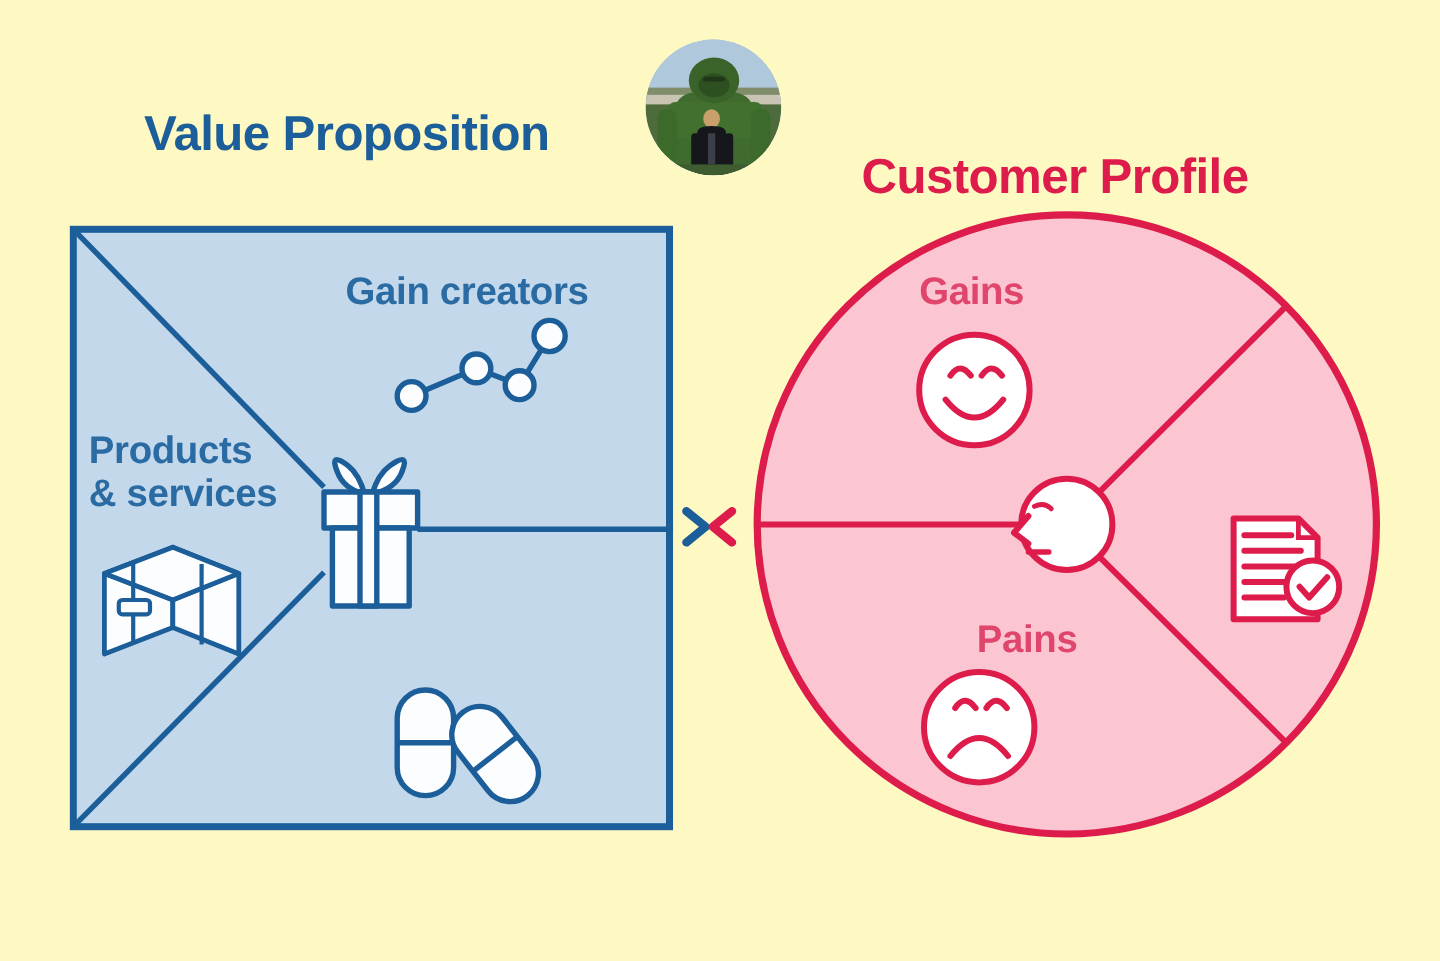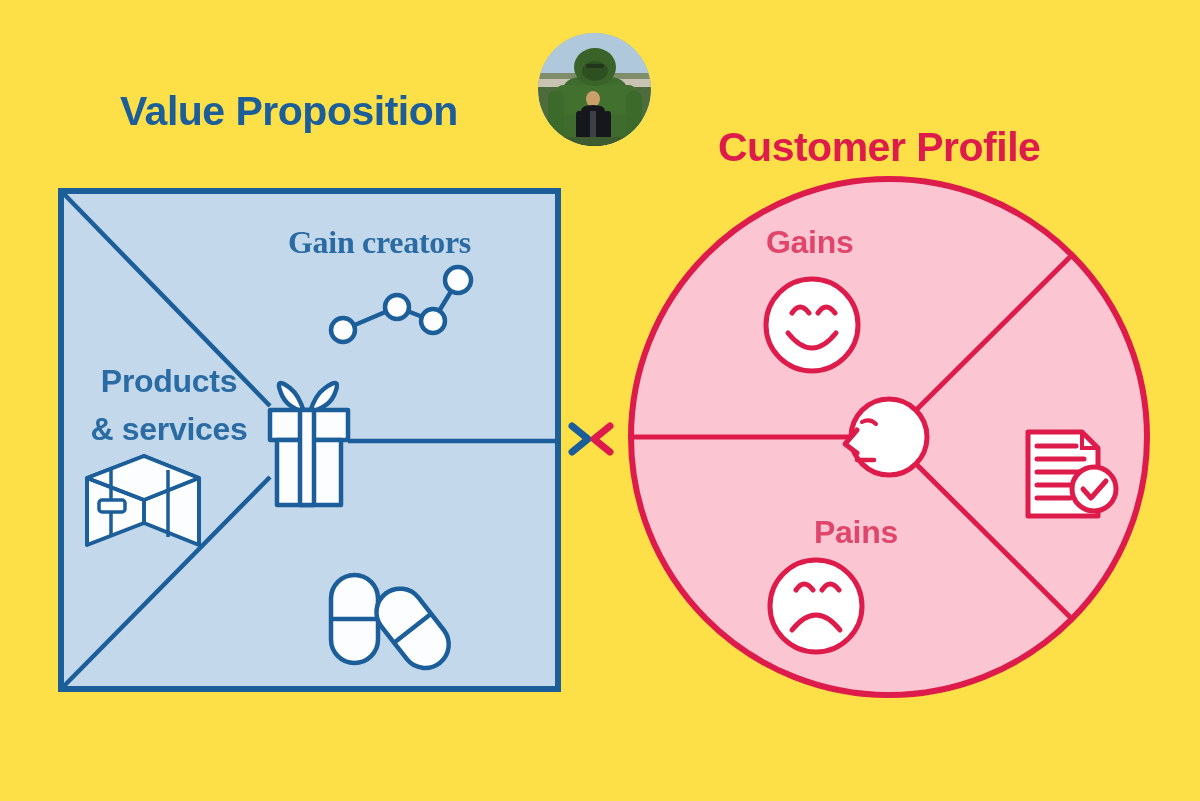--- a/index.html
+++ b/index.html
@@ -8,21 +8,21 @@
     padding: 0;
     background: #ffffff;
   }
   body {
     font-family: "Liberation Sans", sans-serif;
   }
   #canvas-root {
     position: relative;
     width: 1200px;
     height: 801px;
-    background: #fde047;
+    background: #fef9c3;
     overflow: hidden;
   }
 
   
   .title {
     position: absolute;
     font-weight: bold;
     letter-spacing: -0.5px;
     white-space: nowrap;
     user-select: none;
@@ -88,22 +88,22 @@
   .lbl {
     position: absolute;
     font-weight: bold;
     white-space: nowrap;
     user-select: none;
     letter-spacing: -0.3px;
   }
   .lbl-blue { color: #2A6BA3; }
   .lbl-red  { color: #E0456C; }
 
-  #lbl-gain-creators  { left: 288px; top: 224px; font-size: 32px; font-family: Liberation Serif, serif; }
-  #lbl-products       { left: 74px;  top: 357px; font-size: 32px; line-height: 48px; white-space: normal; width: 190px; text-align: center;}
+  #lbl-gain-creators  { left: 288px; top: 224px; font-size: 32px; }
+  #lbl-products       { left: 74px;  top: 357px; font-size: 32px; line-height: 36px; white-space: normal; width: 190px;}
   #lbl-pain-relievers { left: 284px; top: 524px; font-size: 32px; }
 
   #lbl-gains          { left: 766px; top: 224px; font-size: 32px; }
   #lbl-pains          { left: 774px; top: 514px; font-size: 32px; margin-left: 40px; }
   #lbl-customer-jobs  { left: 944px; top: 380px; font-size: 32px; line-height: 38px; white-space: normal; width: 175px; }
 </style>
 </head>
 <body>
 
 <div id="canvas-root">

